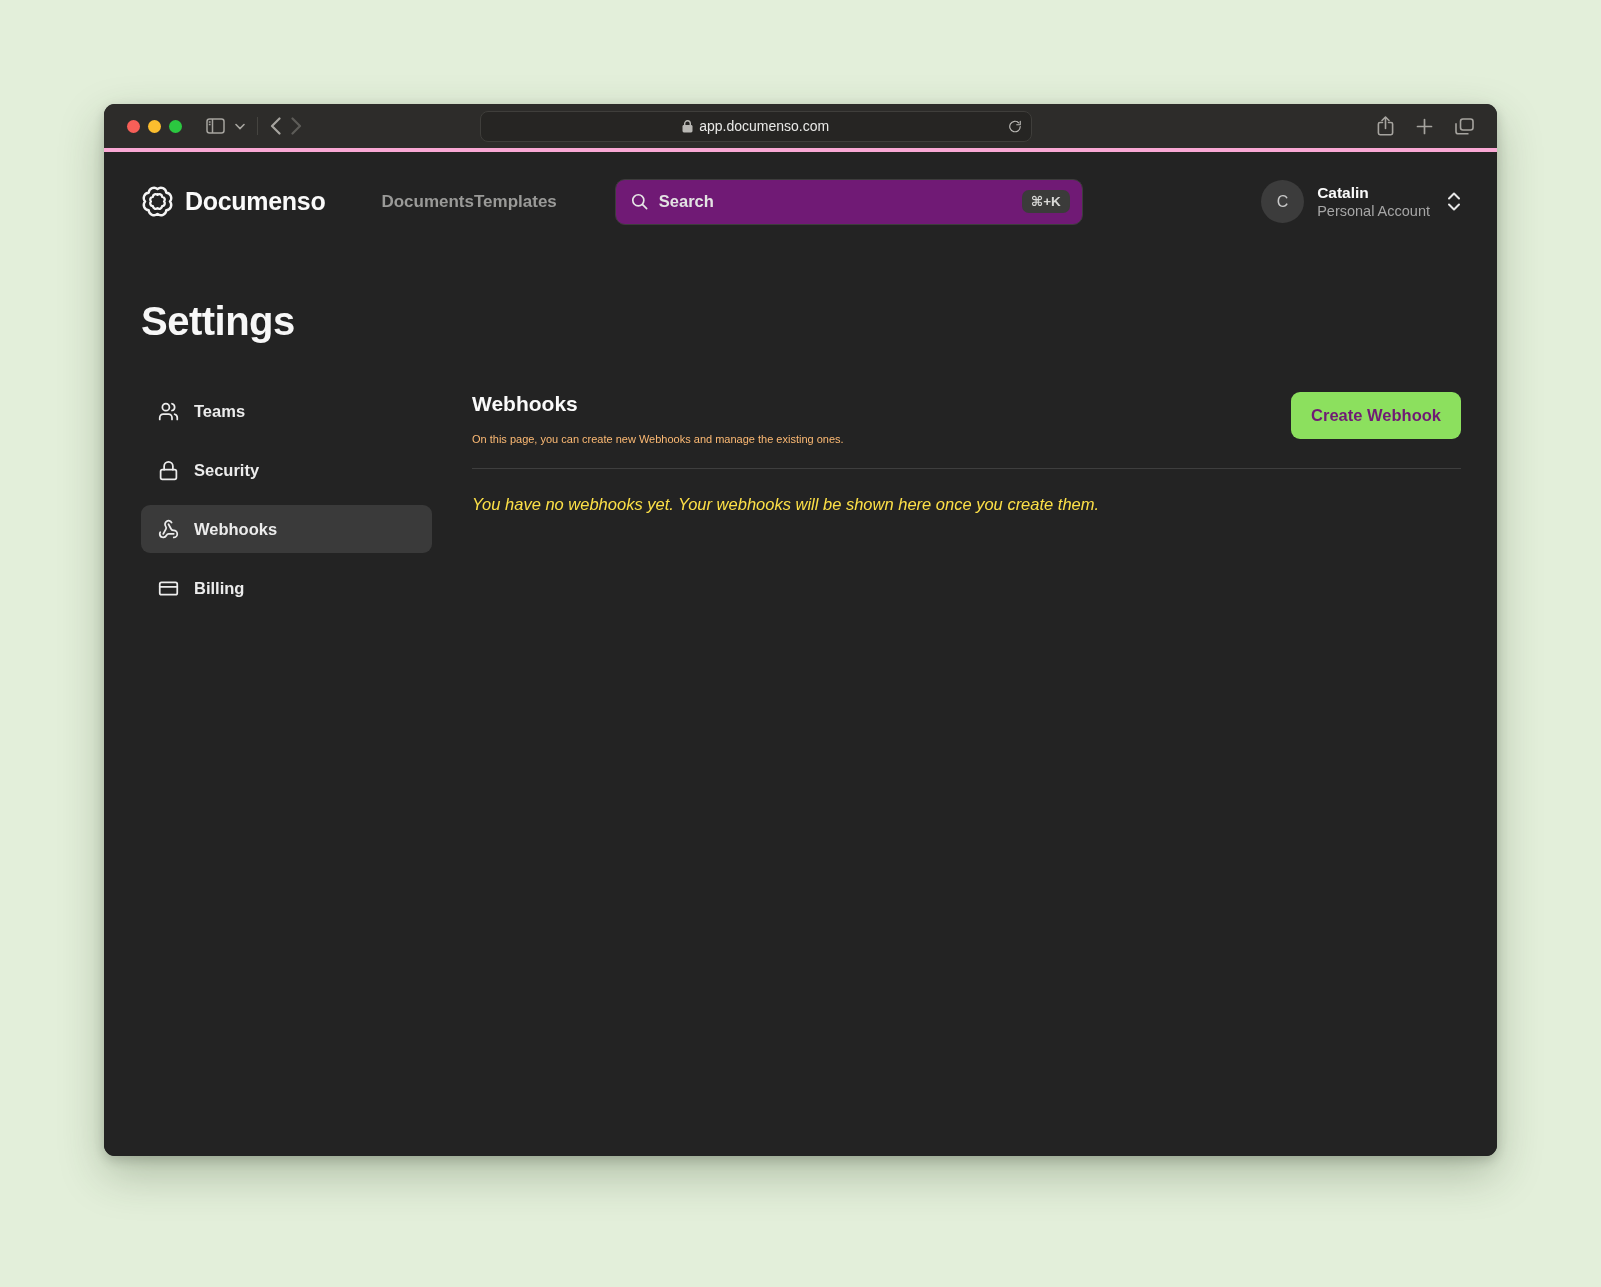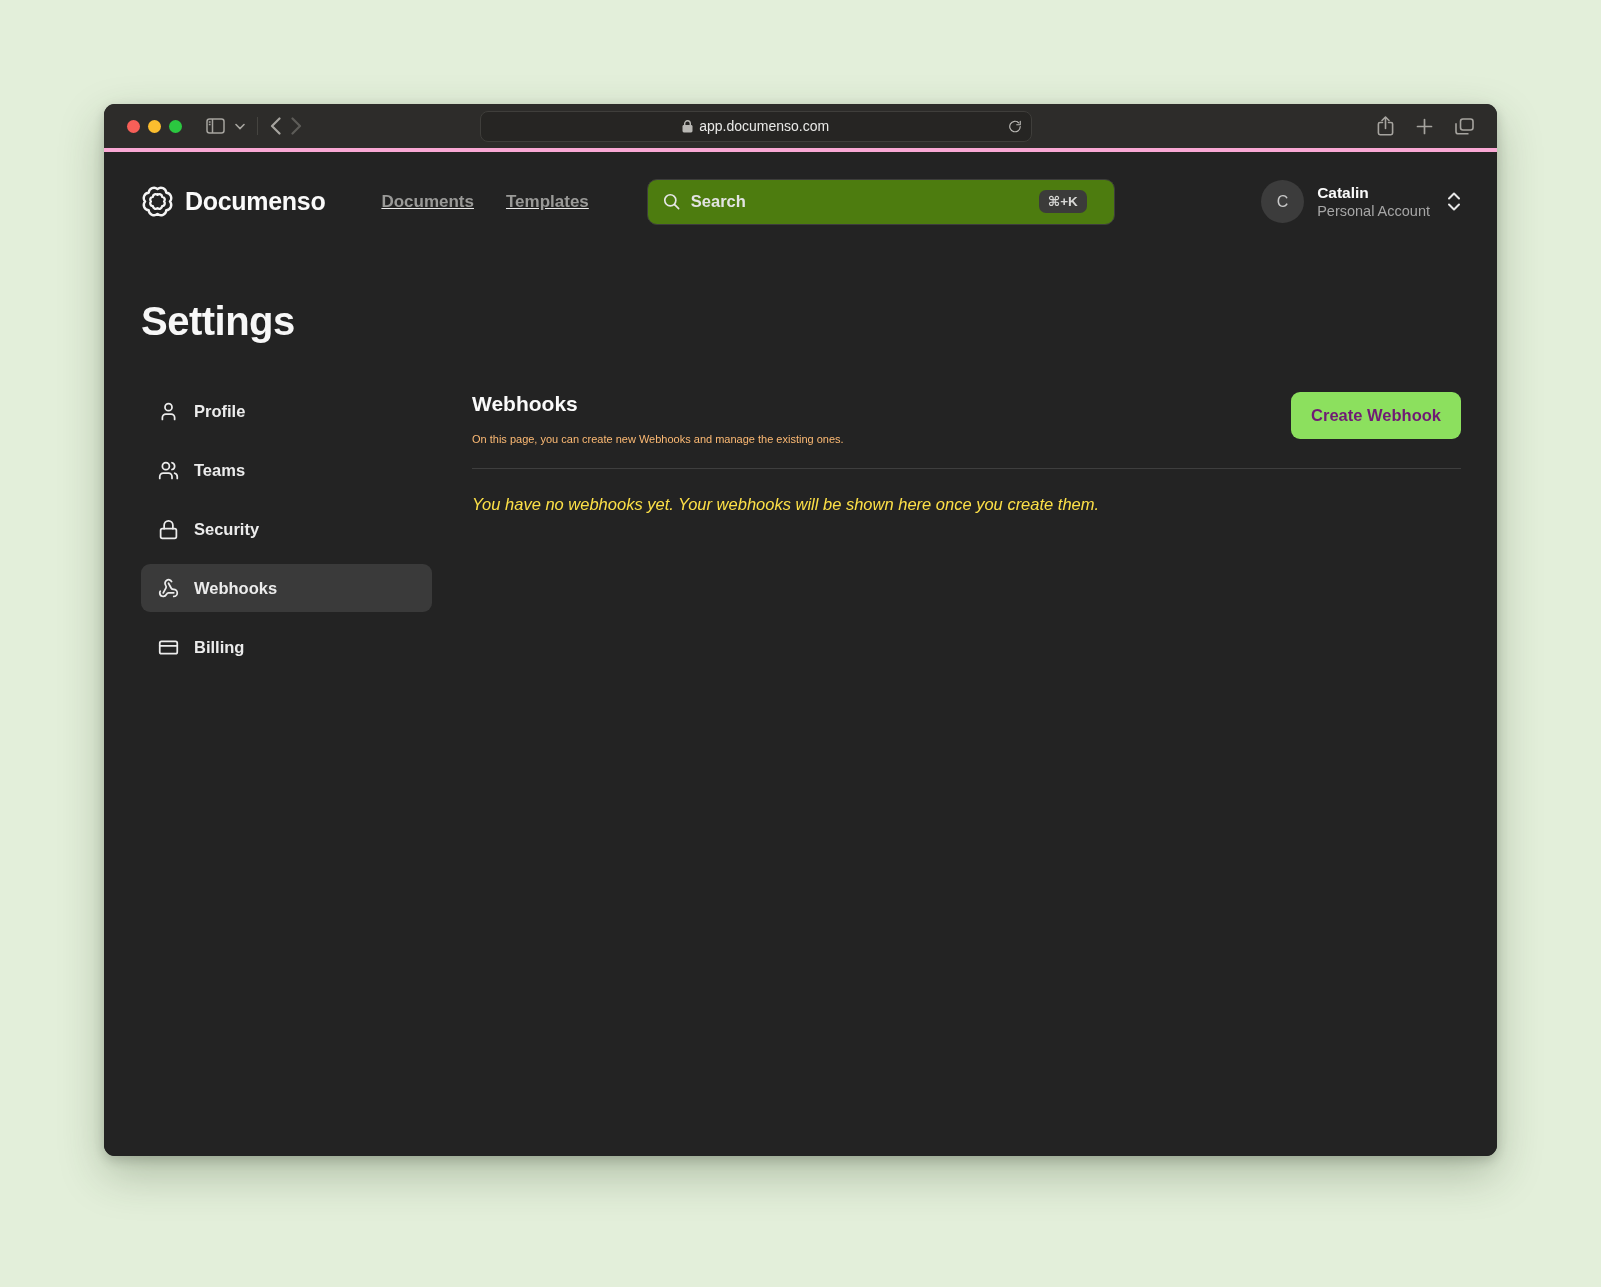--- a/index.html
+++ b/index.html
@@ -76,33 +76,33 @@
 
   .app-header {
     height: 99px;
     display: flex;
     align-items: center;
     flex: 0 0 99px;
   }
   .brand { display: flex; align-items: center; gap: 11px; cursor: pointer; }
   .brand .logo { color: #f5f5f5; display: flex; }
   .brand .brand-name { font-size: 25px; font-weight: 700; color: #fafafa; letter-spacing: -0.3px; }
-  .nav { display: flex; gap: 32px; margin-left: 56px; text-decoration: underline; }
+  .nav { display: flex; margin-left: 56px; }
   .nav a { color: #9a9a98; font-size: 17px; font-weight: 600; text-decoration: none; }
 
   .search {
     margin-left: 58px;
     width: 468px;
     height: 46px;
     border: 1px solid #3d3d3c;
     border-radius: 10px;
-    background: #4d7c0f;
-    display: flex;
-    align-items: center;
-    padding: 0 27px 0 14px;
+    background: #701a75;
+    display: flex;
+    align-items: center;
+    padding: 0 12px 0 14px;
     gap: 10px;
   }
   .search .mag { color: #e6e6e6; display: flex; }
   .search input {
     flex: 1;
     background: transparent;
     border: none;
     outline: none;
     color: #ececec;
     font-size: 16.5px;
@@ -305,29 +305,20 @@
     </div>
 
     <h1 class="page-title">Settings</h1>
 
     <div class="body-row">
 
       <div class="side-nav">
         <div class="side-item">
           <span class="s-icon">
             <svg width="21" height="21" viewBox="0 0 24 24" fill="none" stroke="currentColor" stroke-width="2" stroke-linecap="round" stroke-linejoin="round">
-                <path d="M19 21v-2a4 4 0 0 0-4-4H9a4 4 0 0 0-4 4v2"></path>
-                <circle cx="12" cy="7" r="4"></circle>
-              </svg>
-          </span>
-          <span>Profile</span>
-        </div>
-        <div class="side-item">
-          <span class="s-icon">
-            <svg width="21" height="21" viewBox="0 0 24 24" fill="none" stroke="currentColor" stroke-width="2" stroke-linecap="round" stroke-linejoin="round">
                 <path d="M16 21v-2a4 4 0 0 0-4-4H6a4 4 0 0 0-4 4v2"></path>
                 <circle cx="9" cy="7" r="4"></circle>
                 <path d="M22 21v-2a4 4 0 0 0-3-3.87"></path>
                 <path d="M16 3.13a4 4 0 0 1 0 7.75"></path>
               </svg>
           </span>
           <span>Teams</span>
         </div>
         <div class="side-item">
           <span class="s-icon">

